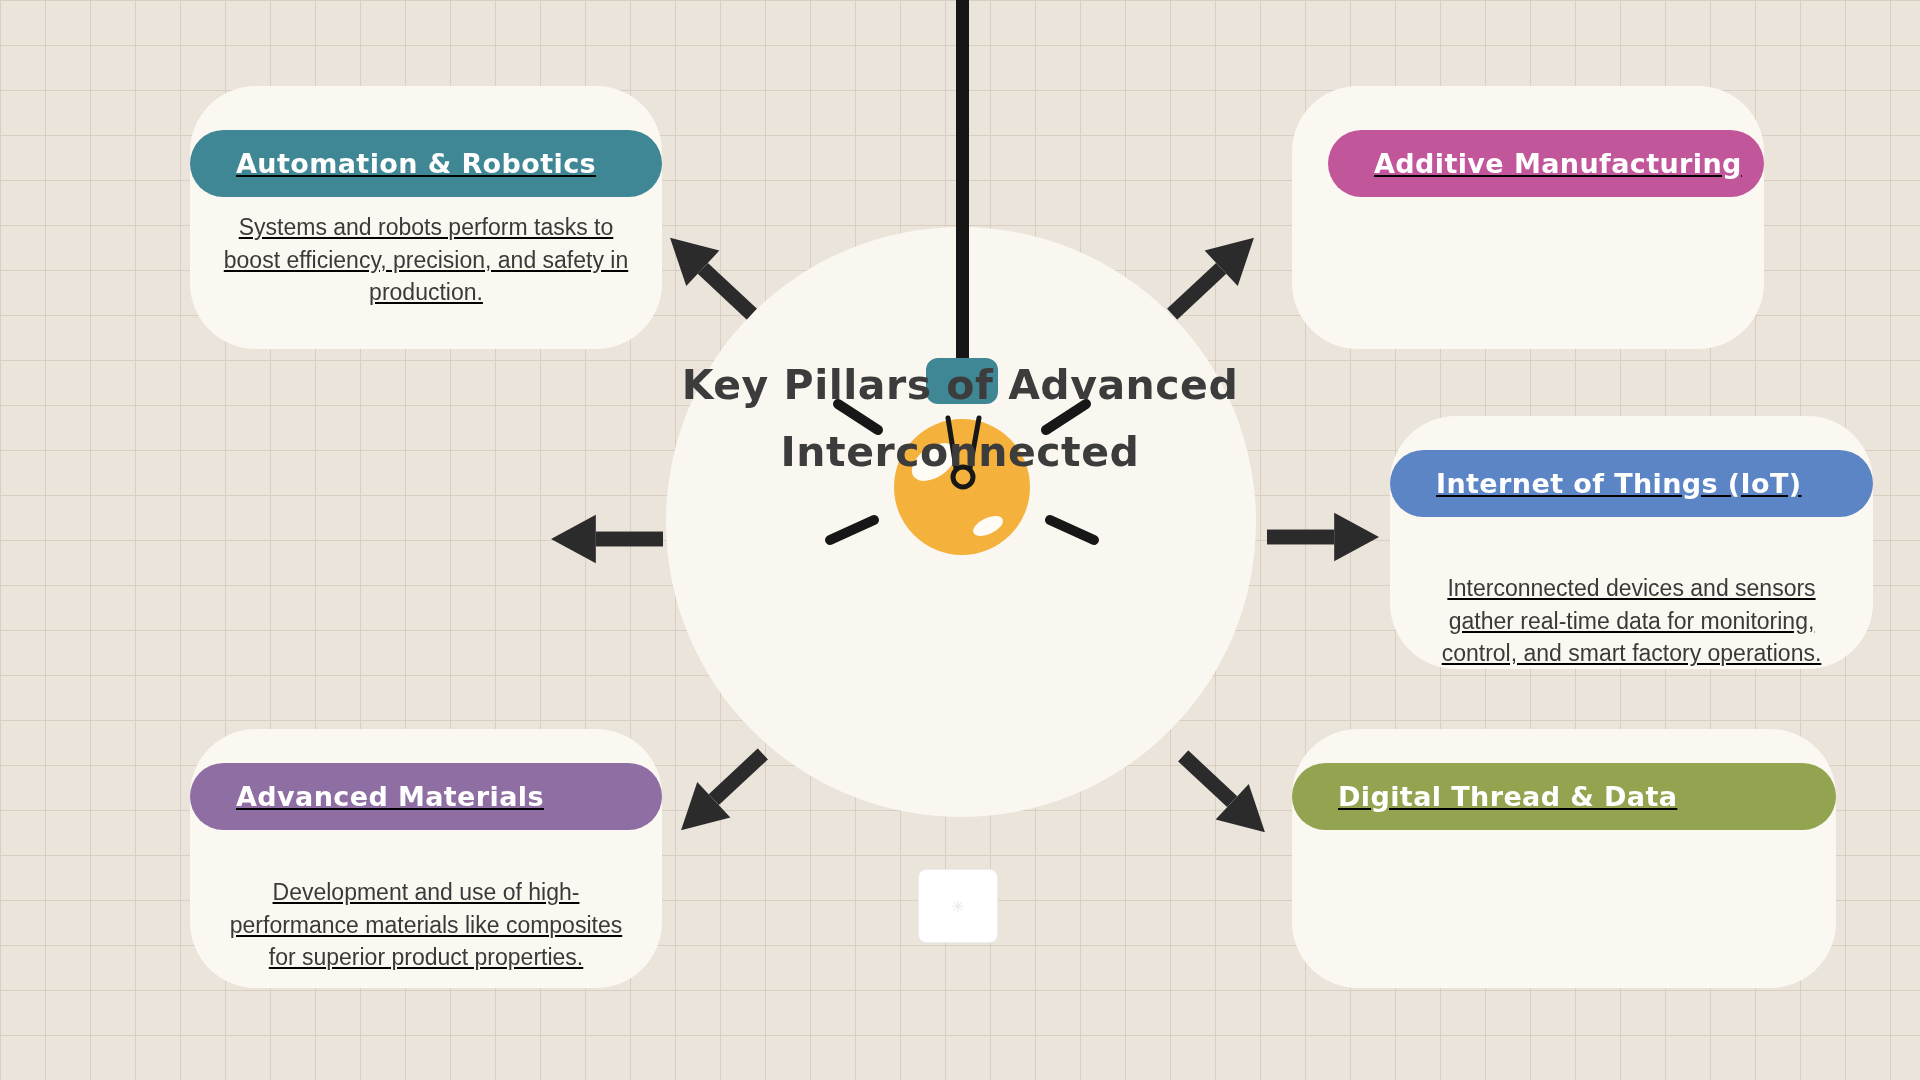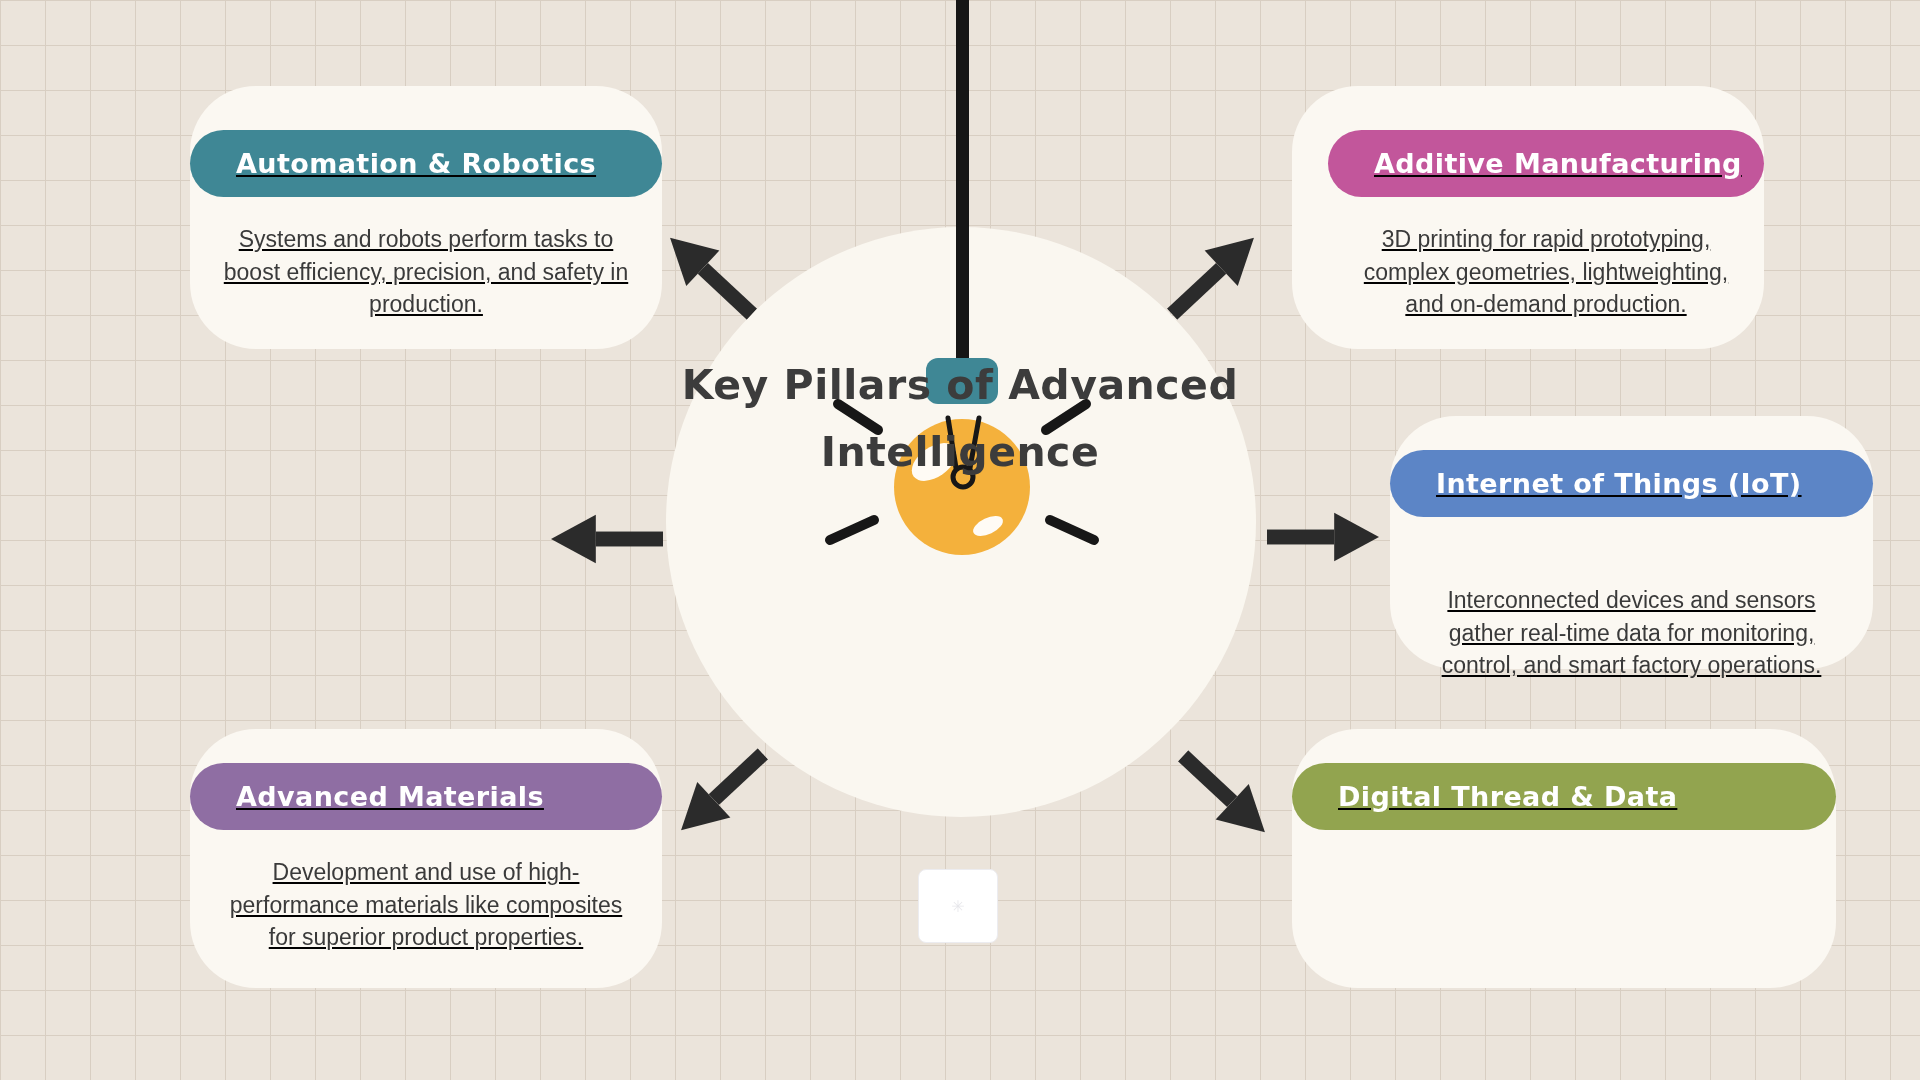--- a/index.html
+++ b/index.html
@@ -35,28 +35,28 @@
   .card {
     position:absolute; background:#FBF8F2; border-radius:66px; z-index:1;
     display:flex; flex-direction:column; text-decoration:underline;
   }
   .card .pill {
     border-radius:40px; padding:18px 46px; color:#FFFFFF;
     font-family:"DejaVu Sans", sans-serif; font-weight:bold; font-size:27px;
     letter-spacing:0.4px; white-space:nowrap;
   }
   .card p {
-    margin-top:26px; padding:0 26px; text-align:center;
+    margin-top:14px; padding:0 26px; text-align:center;
     font-size:23px; line-height:1.42; color:#3A3A3A;
   }
   .pos-tl { left:190px; top:86px;  width:472px; height:263px; }
   .pos-tr { left:1292px; top:86px; width:472px; height:263px;padding-left:36px; }
   .pos-ml { left:76px;  top:416px; width:481px; height:253px; }
   .pos-mr { left:1390px; top:416px; width:483px; height:253px;gap:41px; }
-  .pos-bl { left:190px; top:729px; width:472px; height:259px; }
+  .pos-bl { left:190px; top:729px; width:472px; height:259px;gap:32px; }
   .pos-br { left:1292px; top:729px; width:544px; height:259px; }
   .pos-tl .pill, .pos-tr .pill { margin-top:44px; }
   .pos-ml .pill, .pos-mr .pill, .pos-bl .pill, .pos-br .pill { margin-top:34px; }
 
   
   .arrow { position:absolute; width:112px; height:60px; z-index:2; }
   .arrow-tl { left:655px;  top:246px; transform:rotate(-137deg); }
   .arrow-tr { left:1157px; top:246px; transform:rotate(-43deg); }
   .arrow-ml { left:551px;  top:509px; transform:rotate(180deg); }
   .arrow-mr { left:1267px; top:507px; transform:rotate(0deg); }
@@ -92,35 +92,34 @@
     <g fill="none" stroke-width="10" stroke-linecap="round" stroke="#171717">
       <path d="M96,430 L56,404"></path>
       <path d="M92,520 L48,540"></path>
       <path d="M264,430 L304,404"></path>
       <path d="M268,520 L312,540"></path>
     </g>
   </svg>
 
   <div class="center-title">
     <span>Key Pillars of Advanced</span>
-    <span>Intelligence</span>
+    <span>Interconnected</span>
   </div>
 
   <section class="card pos-tl">
     <div class="pill" style="background-color: rgb(63, 135, 149);">
       <span>Automation &amp; Robotics</span>
     </div>
     <p>Systems and robots perform tasks to boost efficiency, precision, and safety in production.</p>
   </section>
 
   <section class="card pos-tr">
     <div class="pill" style="background-color: rgb(194, 86, 155);">
       <span>Additive Manufacturing</span>
     </div>
-    <p>3D printing for rapid prototyping, complex geometries, lightweighting, and on-demand production.</p>
   </section>
 
 
   <section class="card pos-mr">
     <div class="pill" style="background-color: rgb(92, 133, 198);">
       <span>Internet of Things (IoT)</span>
     </div>
     <p>Interconnected devices and sensors gather real-time data for monitoring, control, and smart factory operations.</p>
   </section>
 

